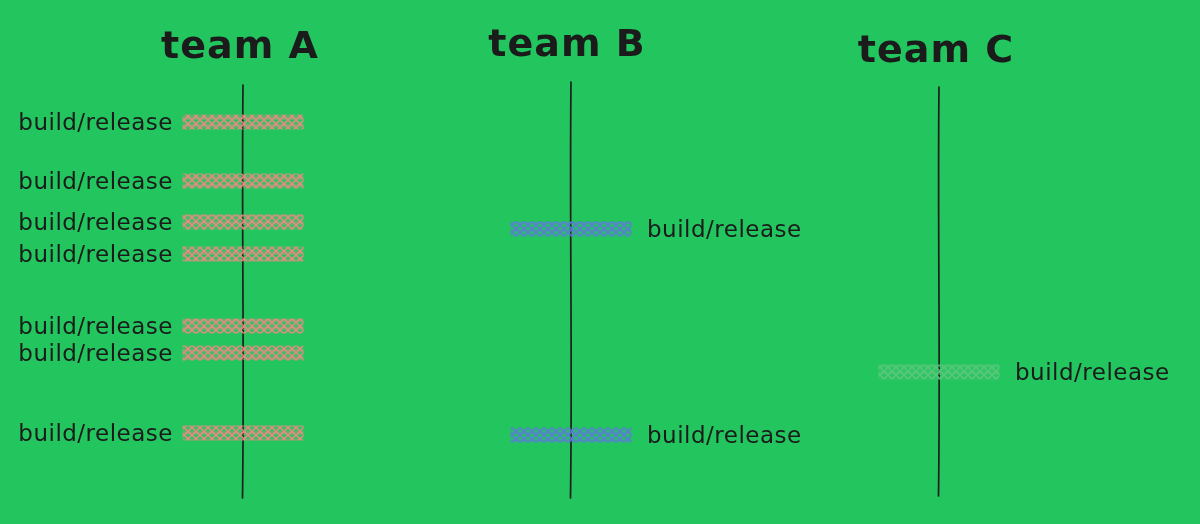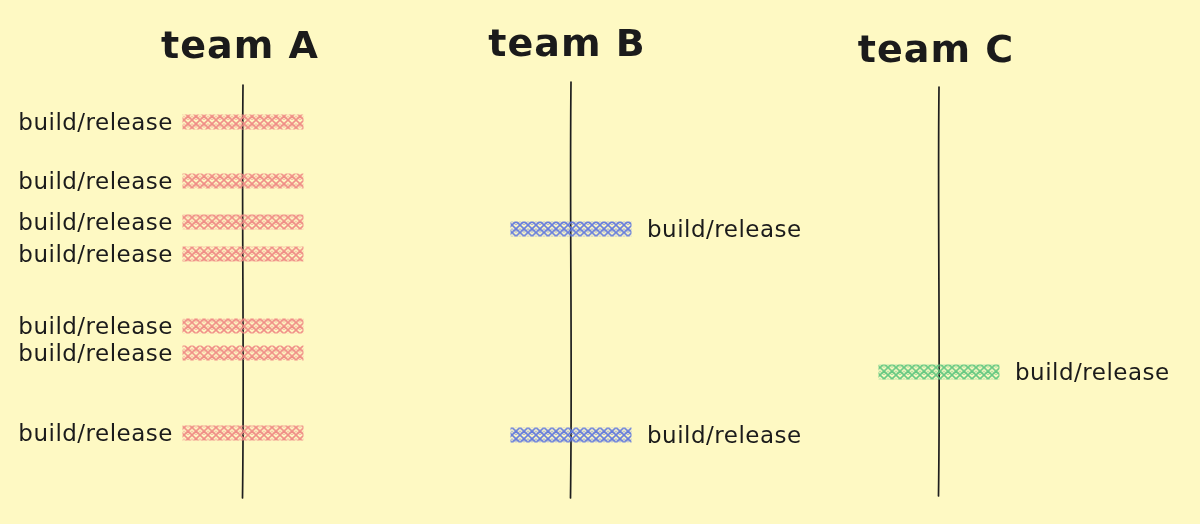--- a/index.html
+++ b/index.html
@@ -5,21 +5,21 @@
   html, body {
     margin: 0;
     padding: 0;
     background: #ffffff;
     font-family: "DejaVu Sans", sans-serif;
   }
   .canvas {
     position: relative;
     width: 1200px;
     height: 524px;
-    background: #fef9c3;
+    background: #22c55e;
     overflow: hidden;
   }
   svg text {
     font-family: "DejaVu Sans", sans-serif;
     fill: #1b1b1b;
   }
   svg text.team-title {
     font-size: 38px;
     font-weight: 600;
     letter-spacing: 1px;

